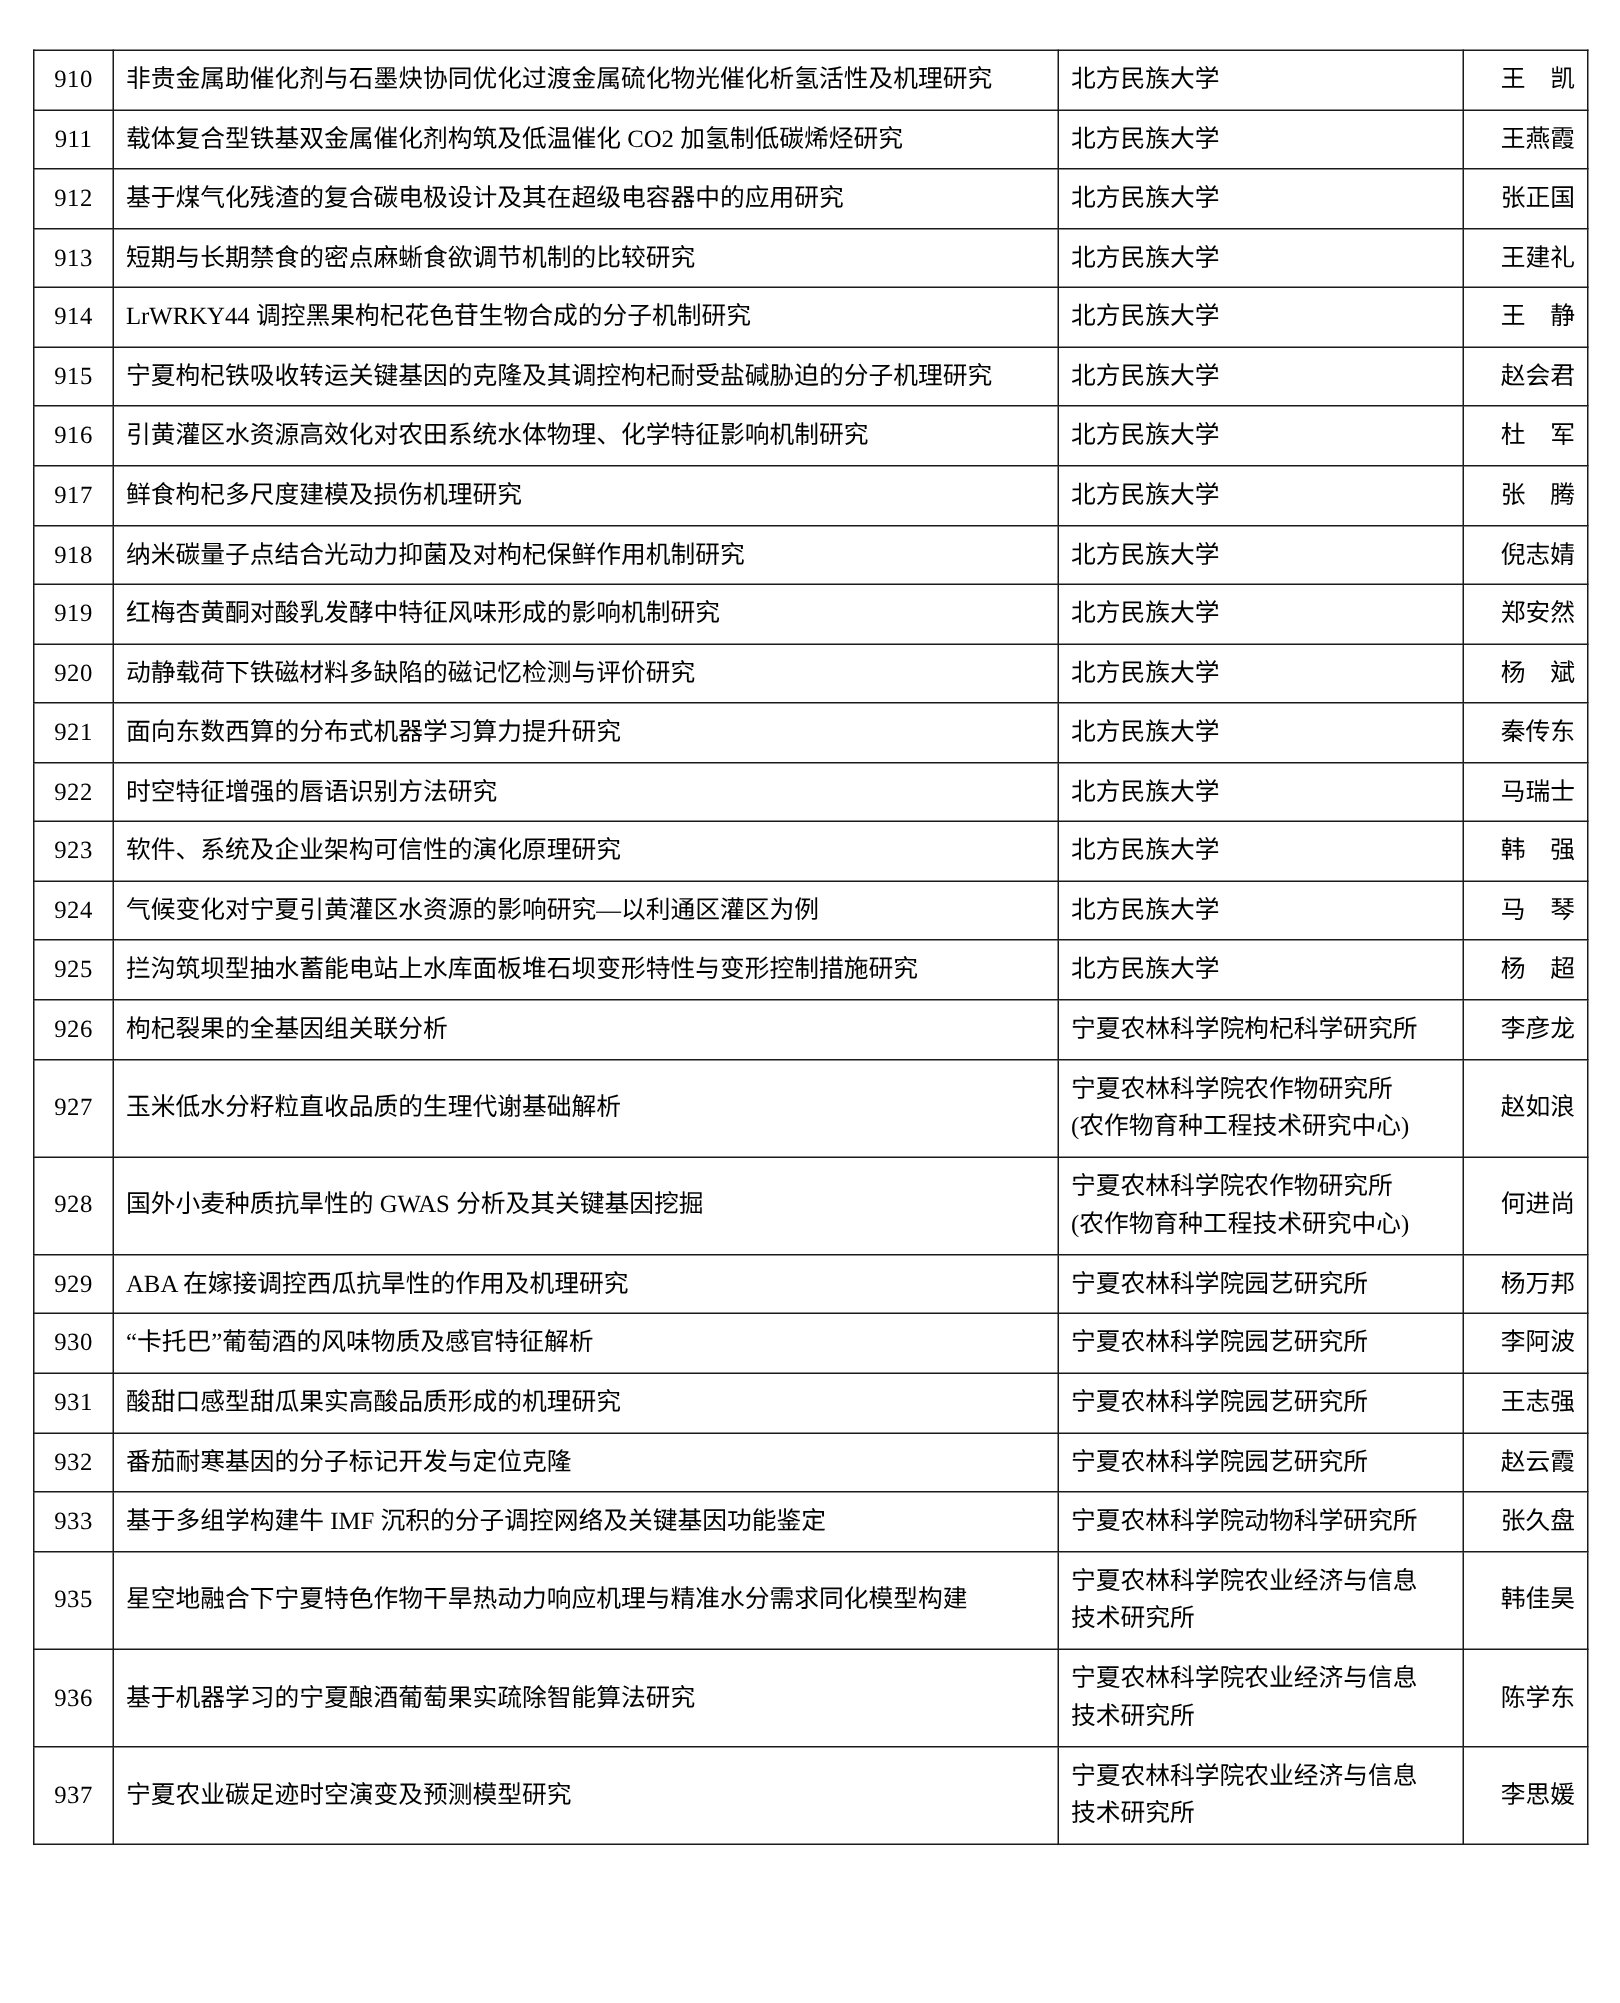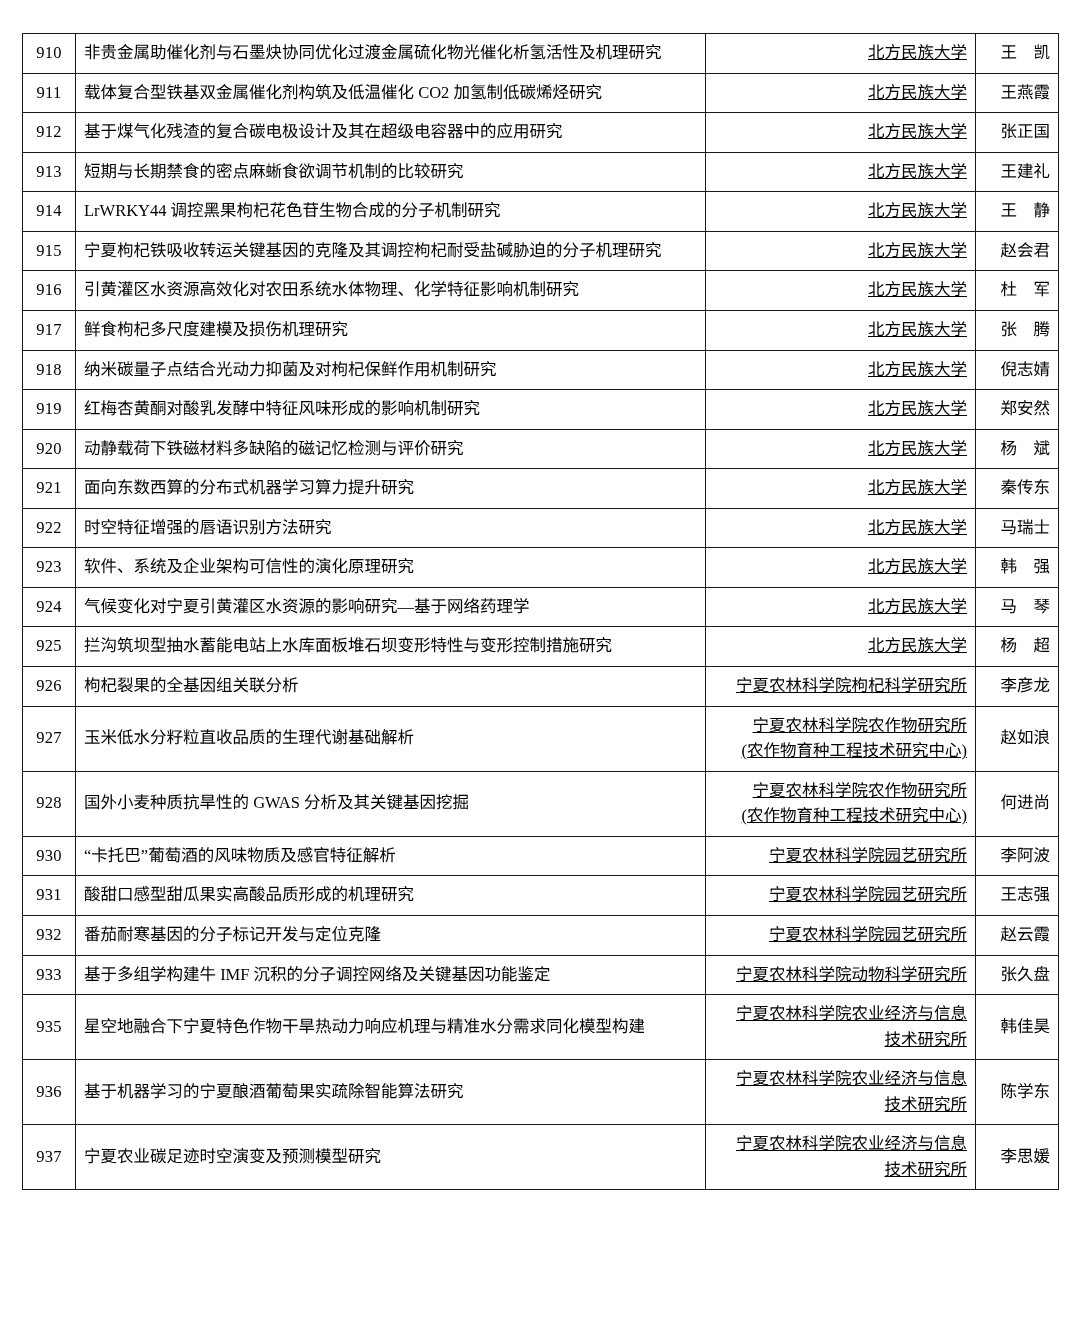--- a/index.html
+++ b/index.html
@@ -52,24 +52,23 @@
     padding: 6px 2px 7px 2px;
     font-family: "Liberation Serif", "DejaVu Serif", serif;
     letter-spacing: 0.3px;
   }
   td.cell-title {
     text-align: left;
     padding-left: 12px;
     padding-right: 10px;
   }
   td.cell-org {
-    text-align: right;
+    text-align: left;
     padding-left: 10px;
     padding-right: 6px;
-    text-decoration: underline;
   }
   td.cell-person {
     text-align: right;
     padding-left: 4px;
     padding-right: 4px;
     white-space: nowrap;
   }
   .org-line { display: block; }
 </style>
 </head>
@@ -192,21 +191,21 @@
           <tr>
             <td class="cell-id">923</td>
             <td class="cell-title">软件、系统及企业架构可信性的演化原理研究</td>
             <td class="cell-org">
               <span class="org-line">北方民族大学</span>
             </td>
             <td class="cell-person">韩　强</td>
           </tr>
           <tr>
             <td class="cell-id">924</td>
-            <td class="cell-title">气候变化对宁夏引黄灌区水资源的影响研究—基于网络药理学</td>
+            <td class="cell-title">气候变化对宁夏引黄灌区水资源的影响研究—以利通区灌区为例</td>
             <td class="cell-org">
               <span class="org-line">北方民族大学</span>
             </td>
             <td class="cell-person">马　琴</td>
           </tr>
           <tr>
             <td class="cell-id">925</td>
             <td class="cell-title">拦沟筑坝型抽水蓄能电站上水库面板堆石坝变形特性与变形控制措施研究</td>
             <td class="cell-org">
               <span class="org-line">北方民族大学</span>
@@ -231,20 +230,28 @@
             <td class="cell-person">赵如浪</td>
           </tr>
           <tr>
             <td class="cell-id">928</td>
             <td class="cell-title">国外小麦种质抗旱性的 GWAS 分析及其关键基因挖掘</td>
             <td class="cell-org">
               <span class="org-line">宁夏农林科学院农作物研究所</span>
               <span class="org-line">(农作物育种工程技术研究中心)</span>
             </td>
             <td class="cell-person">何进尚</td>
+          </tr>
+          <tr>
+            <td class="cell-id">929</td>
+            <td class="cell-title">ABA 在嫁接调控西瓜抗旱性的作用及机理研究</td>
+            <td class="cell-org">
+              <span class="org-line">宁夏农林科学院园艺研究所</span>
+            </td>
+            <td class="cell-person">杨万邦</td>
           </tr>
           <tr>
             <td class="cell-id">930</td>
             <td class="cell-title">“卡托巴”葡萄酒的风味物质及感官特征解析</td>
             <td class="cell-org">
               <span class="org-line">宁夏农林科学院园艺研究所</span>
             </td>
             <td class="cell-person">李阿波</td>
           </tr>
           <tr>

